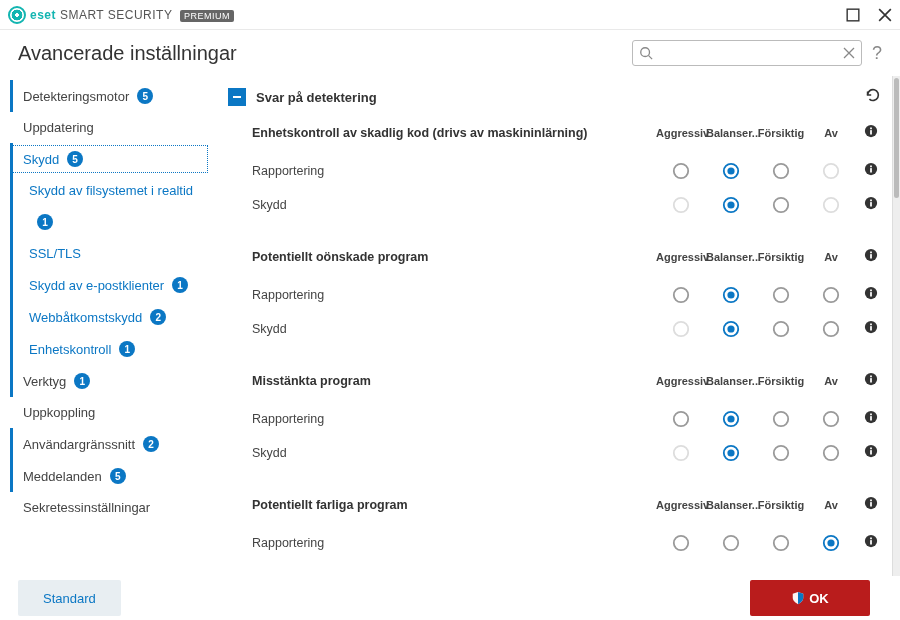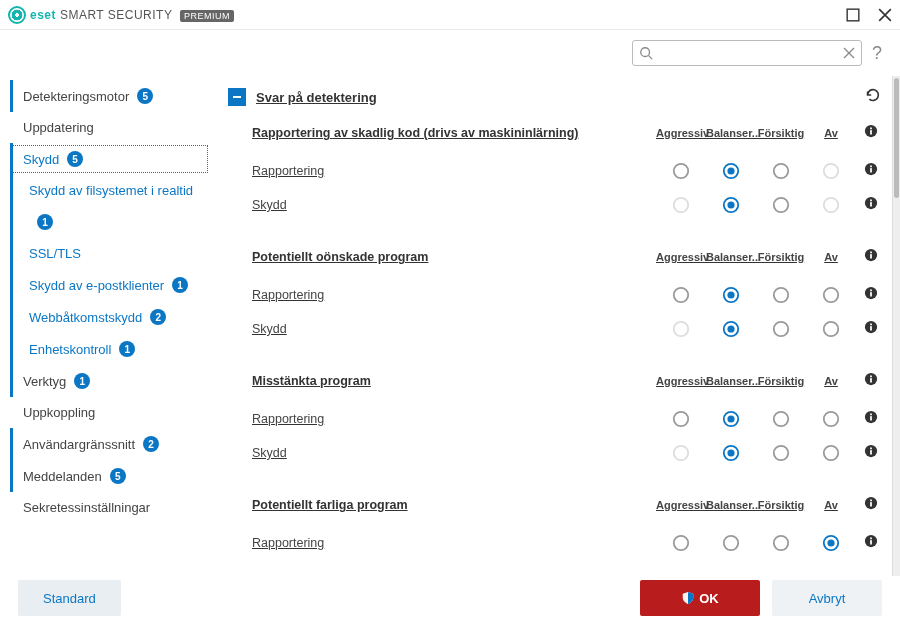--- a/index.html
+++ b/index.html
@@ -30,21 +30,21 @@
 .nav-item { display: flex; align-items: center; padding: 8px 10px; font-size: 13px; color: #444; cursor: pointer; border-left: 3px solid transparent; }
 .nav-item.top { font-weight: 400; }
 .nav-item.sub { padding-left: 16px; font-size: 13px; }
 .nav-item.bar { border-left-color: #0b77c4; }
 .nav-item.selected { outline: 1px dotted #0b77c4; outline-offset: -3px; }
 .nav-item.blue { color: #0b77c4; }
 .badge { display: inline-flex; align-items: center; justify-content: center; min-width: 16px; height: 16px; border-radius: 8px; background: #0b77c4; color: #fff; font-size: 10px; font-weight: 600; margin-left: 8px; padding: 0 4px; }
 
 
 .content-wrap { flex: 1; display: flex; }
-.content { flex: 1; background: #fff; padding: 0 6px 0 14px; overflow-y: auto; text-decoration: underline; }
+.content { flex: 1; background: #fff; padding: 0 6px 0 14px; overflow-y: auto; }
 .vscroll { width: 8px; background: #eee; border-left: 1px solid #ddd; position: relative; }
 .vscroll-thumb { position: absolute; left: 1px; right: 1px; top: 2px; height: 120px; background: #bbb; border-radius: 3px; }
 
 .section-head { display: flex; align-items: center; padding: 10px 4px; }
 .collapse-btn { width: 18px; height: 18px; background: #0b77c4; display: flex; align-items: center; justify-content: center; margin-right: 10px; }
 .section-title { font-weight: 600; font-size: 13px; color: #333; }
 .revert { margin-left: auto; color: #333; }
 
 .group { padding-left: 28px; margin-bottom: 20px; }
 .group-head { display: flex; align-items: center; padding: 6px 0 12px; }
@@ -88,20 +88,21 @@
     </div>
     <div class="winbtn">
       <svg viewBox="0 0 12 12">
           <path d="M1 1 L11 11 M11 1 L1 11" stroke="#333" stroke-width="1.4"></path>
         </svg>
     </div>
   </div>
 </div>
 
 <div class="header">
+  <h1>Avancerade inställningar</h1>
   <div class="searchbox">
     <svg viewBox="0 0 16 16">
         <circle cx="7" cy="7" r="5" fill="none" stroke="#888" stroke-width="1.5"></circle>
         <path d="M11 11 L15 15" stroke="#888" stroke-width="1.5"></path>
       </svg>
     <input type="text" placeholder="" style="">
     <svg viewBox="0 0 12 12" style="width:12px;height:12px">
         <path d="M1 1 L11 11 M11 1 L1 11" stroke="#888" stroke-width="1.3"></path>
       </svg>
   </div>
@@ -174,21 +175,21 @@
         <div class="revert">
           <svg viewBox="0 0 20 20" width="18" height="18">
               <path d="M4 10 a6 6 0 1 1 2 4.5" fill="none" stroke="#333" stroke-width="1.8"></path>
               <path d="M4 6 L4 10 L8 10" fill="none" stroke="#333" stroke-width="1.8"></path>
             </svg>
         </div>
       </div>
       <div id="groups">
           <div class="group">
             <div class="group-head">
-              <div class="group-title">Rapportering av skadlig kod (drivs av maskininlärning)</div>
+              <div class="group-title">Enhetskontroll av skadlig kod (drivs av maskininlärning)</div>
               <div class="col-labels">
                 <span>Aggressiv</span>
                 <span>Balanser...</span>
                 <span>Försiktig</span>
                 <span>Av</span>
               </div>
               <div class="info"><svg viewBox="0 0 16 16">
                   <circle cx="8" cy="8" r="7" fill="#333"></circle>
                   <rect x="7" y="7" width="2" height="5" fill="#fff"></rect>
                   <rect x="7" y="4" width="2" height="2" fill="#fff"></rect>
@@ -472,14 +473,13 @@
   <button class="btn btn-default">Standard</button>
   <div class="spacer"></div>
   <button class="btn btn-primary">
     <svg viewBox="0 0 16 16" width="14" height="14">
         <path d="M8 1 L14 3 V8 C14 12 8 15 8 15 C8 15 2 12 2 8 V3 Z" fill="#fff" opacity=".95"></path>
         <path d="M8 1 L8 15 C8 15 14 12 14 8 V3 Z" fill="#0b77c4"></path>
       </svg>
     <span>OK</span>
   </button>
   <div style="width:12px"></div>
-  <button class="btn btn-secondary">Avbryt</button>
 </div>
 
 </body></html>

